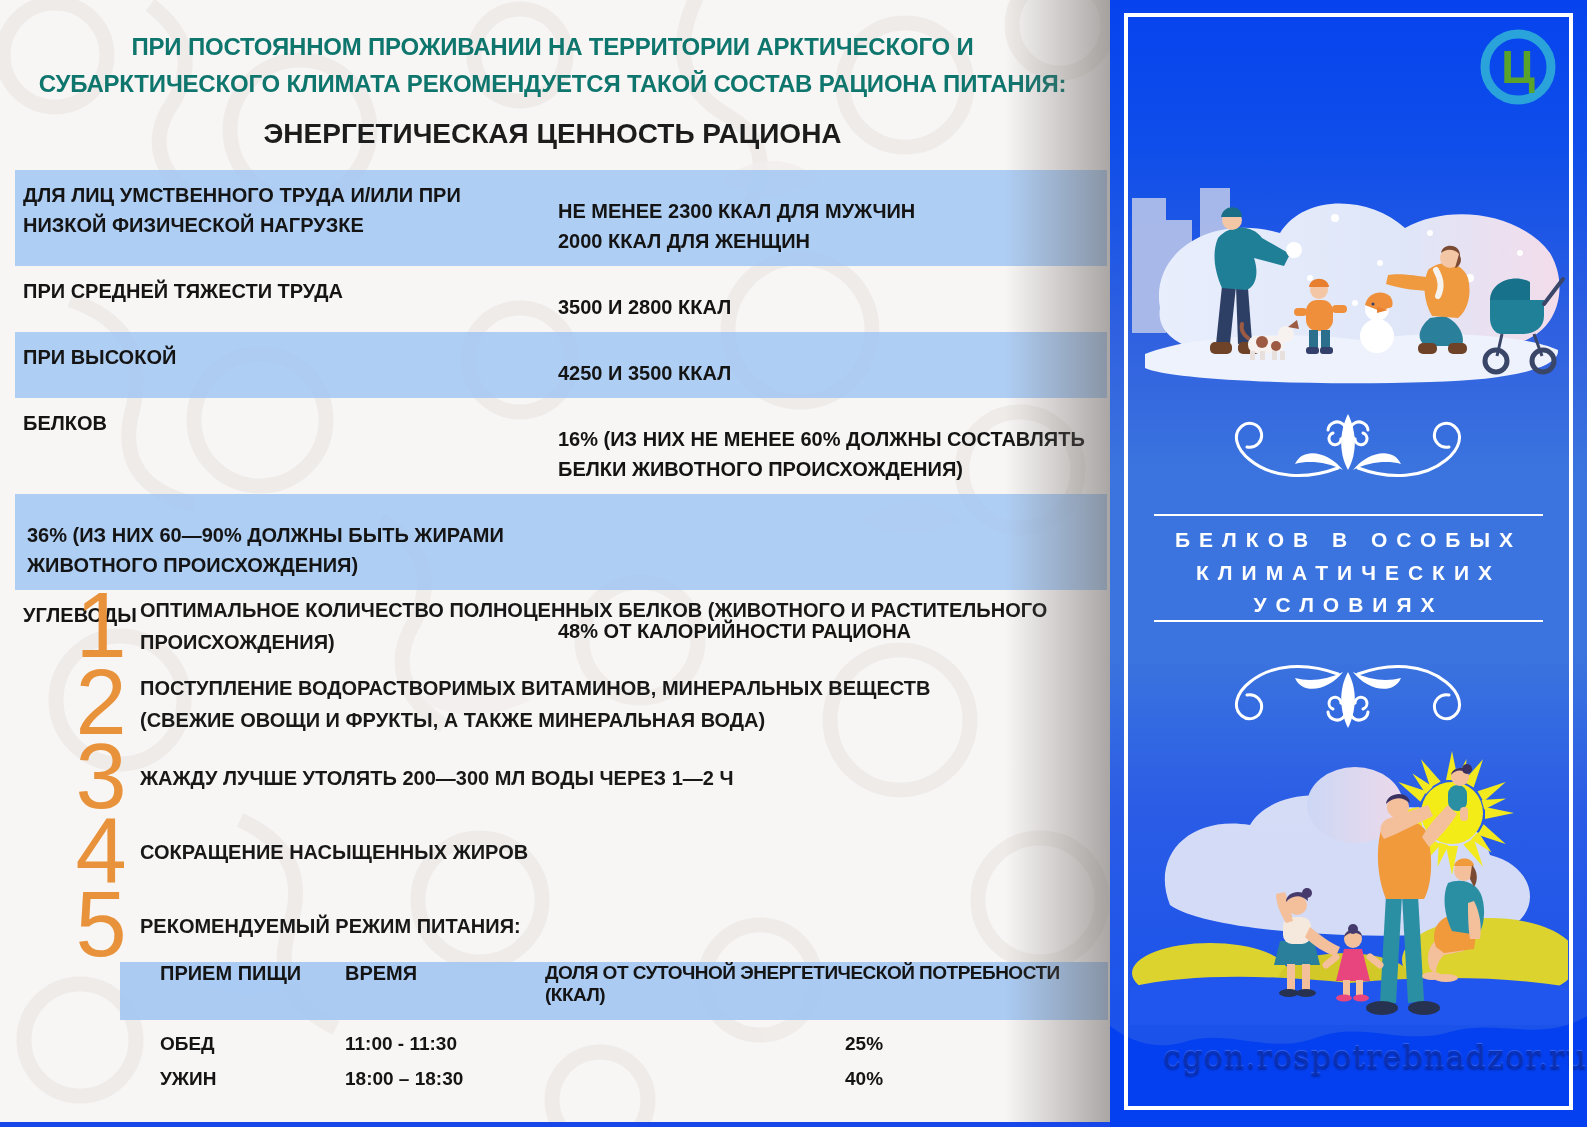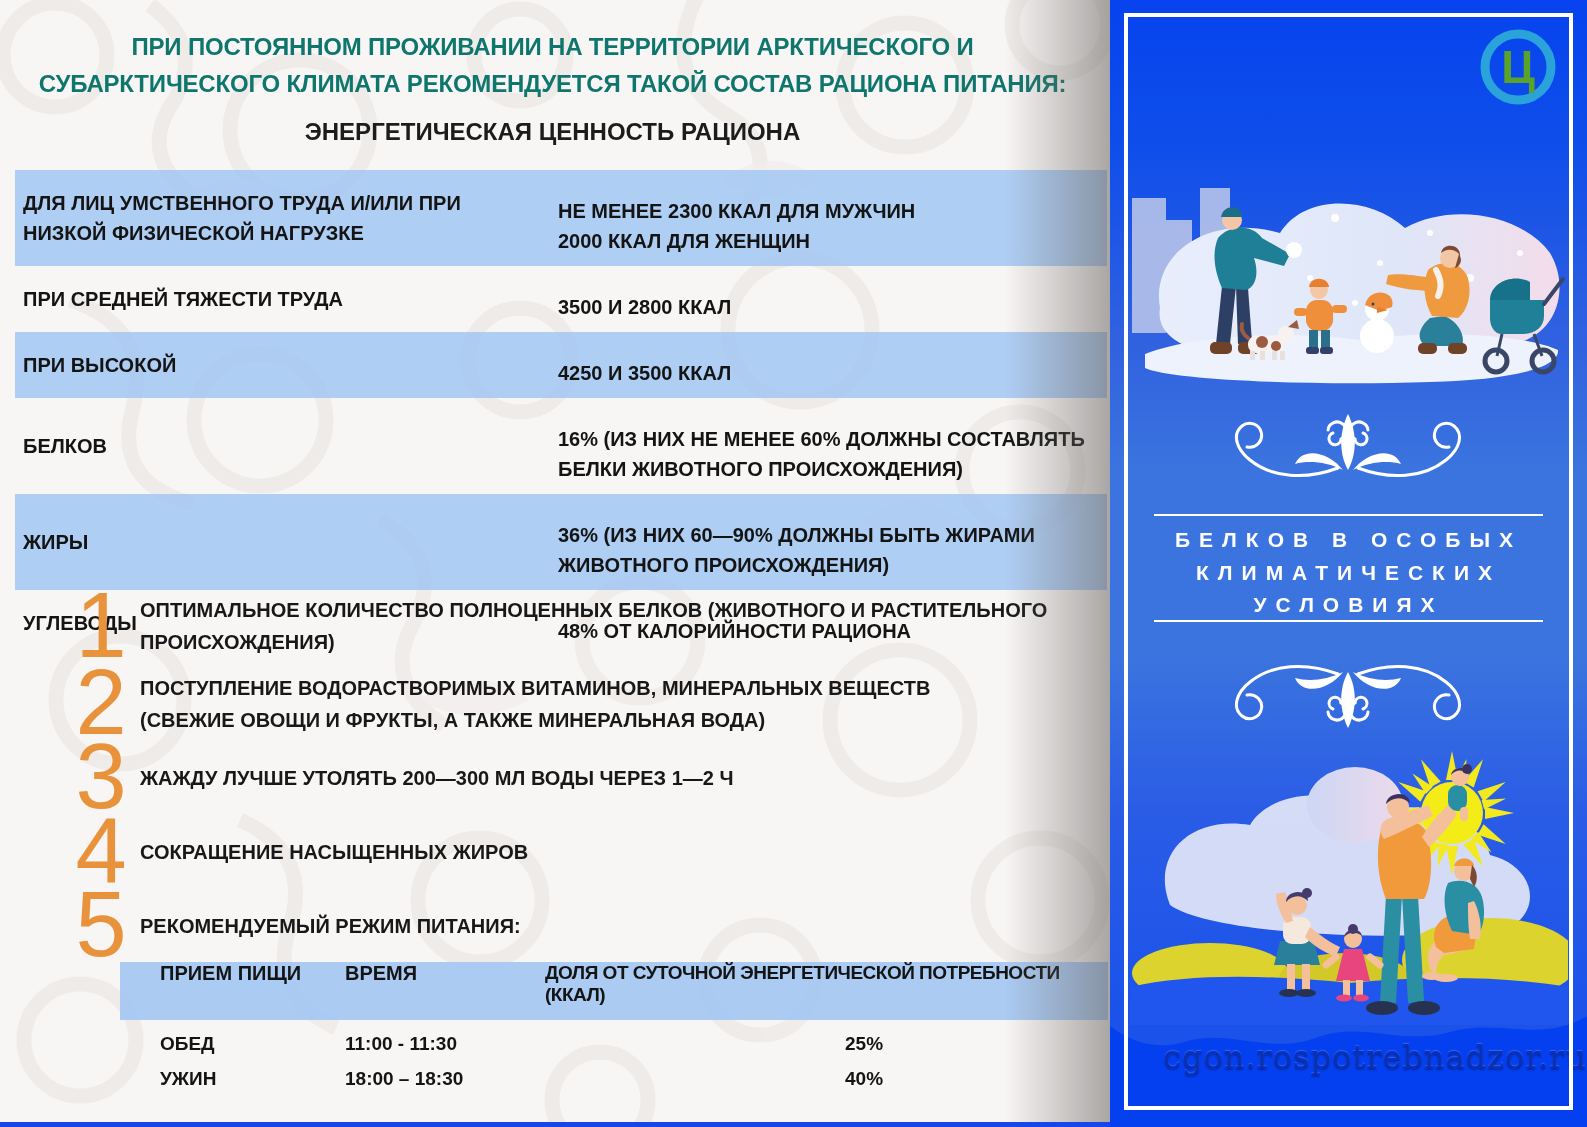--- a/index.html
+++ b/index.html
@@ -11,24 +11,24 @@
   
   .left{position:absolute;left:0;top:0;width:1110px;height:1127px;}
   .pattern{position:absolute;left:0;top:0;}
   .edge-shadow{position:absolute;top:0;left:1005px;width:105px;height:1127px;
     background:linear-gradient(to right,rgba(120,115,113,0),rgba(105,100,98,0.55));pointer-events:none;z-index:4;}
   .bottom-strip{position:absolute;left:0;bottom:0;width:1110px;height:5px;background:#1747e8;z-index:5;}
 
   .arctic-header{position:absolute;top:28px;left:25px;width:1055px;text-align:center;
     font-size:24px;font-weight:bold;color:#0f766e;line-height:1.55;letter-spacing:-0.2px;white-space:pre-line;z-index:2;}
   .energy-title{position:absolute;top:118px;left:25px;width:1055px;text-align:center;
-    font-size:24px;font-weight:bold;color:#1c1c1c;z-index:2;}
+    font-size:28px;font-weight:bold;color:#1c1c1c;z-index:2;}
 
   .etable{position:absolute;top:170px;left:15px;width:1092px;z-index:2;}
-  .erow{display:flex;align-items:center;}
+  .erow{display:flex;}
   .erow.blue{background:rgba(162,199,243,0.85);}
   .erow .lbl{width:523px;padding:10px 0 10px 8px;font-size:20px;font-weight:bold;color:#141414;
     line-height:1.5;white-space:pre-line;}
   .erow .val{flex:1;padding:26px 0 10px 12px;font-size:20px;font-weight:bold;color:#141414;
     line-height:1.5;white-space:pre-line;}
 
   .hot-header{position:absolute;top:556px;left:25px;width:1055px;text-align:center;
     font-size:26px;font-weight:bold;color:#ee8a2e;z-index:2;}
 
   .num{position:absolute;left:62px;width:78px;font-size:92px;color:#e8933c;line-height:0.85;
@@ -130,21 +130,20 @@
       <div class="erow blue">
         <div class="lbl">ПРИ ВЫСОКОЙ</div>
         <div class="val">4250 И 3500 ККАЛ</div>
       </div>
       <div class="erow">
         <div class="lbl">БЕЛКОВ</div>
         <div class="val">16% (ИЗ НИХ НЕ МЕНЕЕ 60% ДОЛЖНЫ СОСТАВЛЯТЬ
 БЕЛКИ ЖИВОТНОГО ПРОИСХОЖДЕНИЯ)</div>
       </div>
       <div class="erow blue">
-        <div class="lbl">ЖИРЫ</div>
         <div class="val">36% (ИЗ НИХ 60—90% ДОЛЖНЫ БЫТЬ ЖИРАМИ
 ЖИВОТНОГО ПРОИСХОЖДЕНИЯ)</div>
       </div>
       <div class="erow">
         <div class="lbl">УГЛЕВОДЫ</div>
         <div class="val">48% ОТ КАЛОРИЙНОСТИ РАЦИОНА</div>
       </div>
     </div>
 
 

